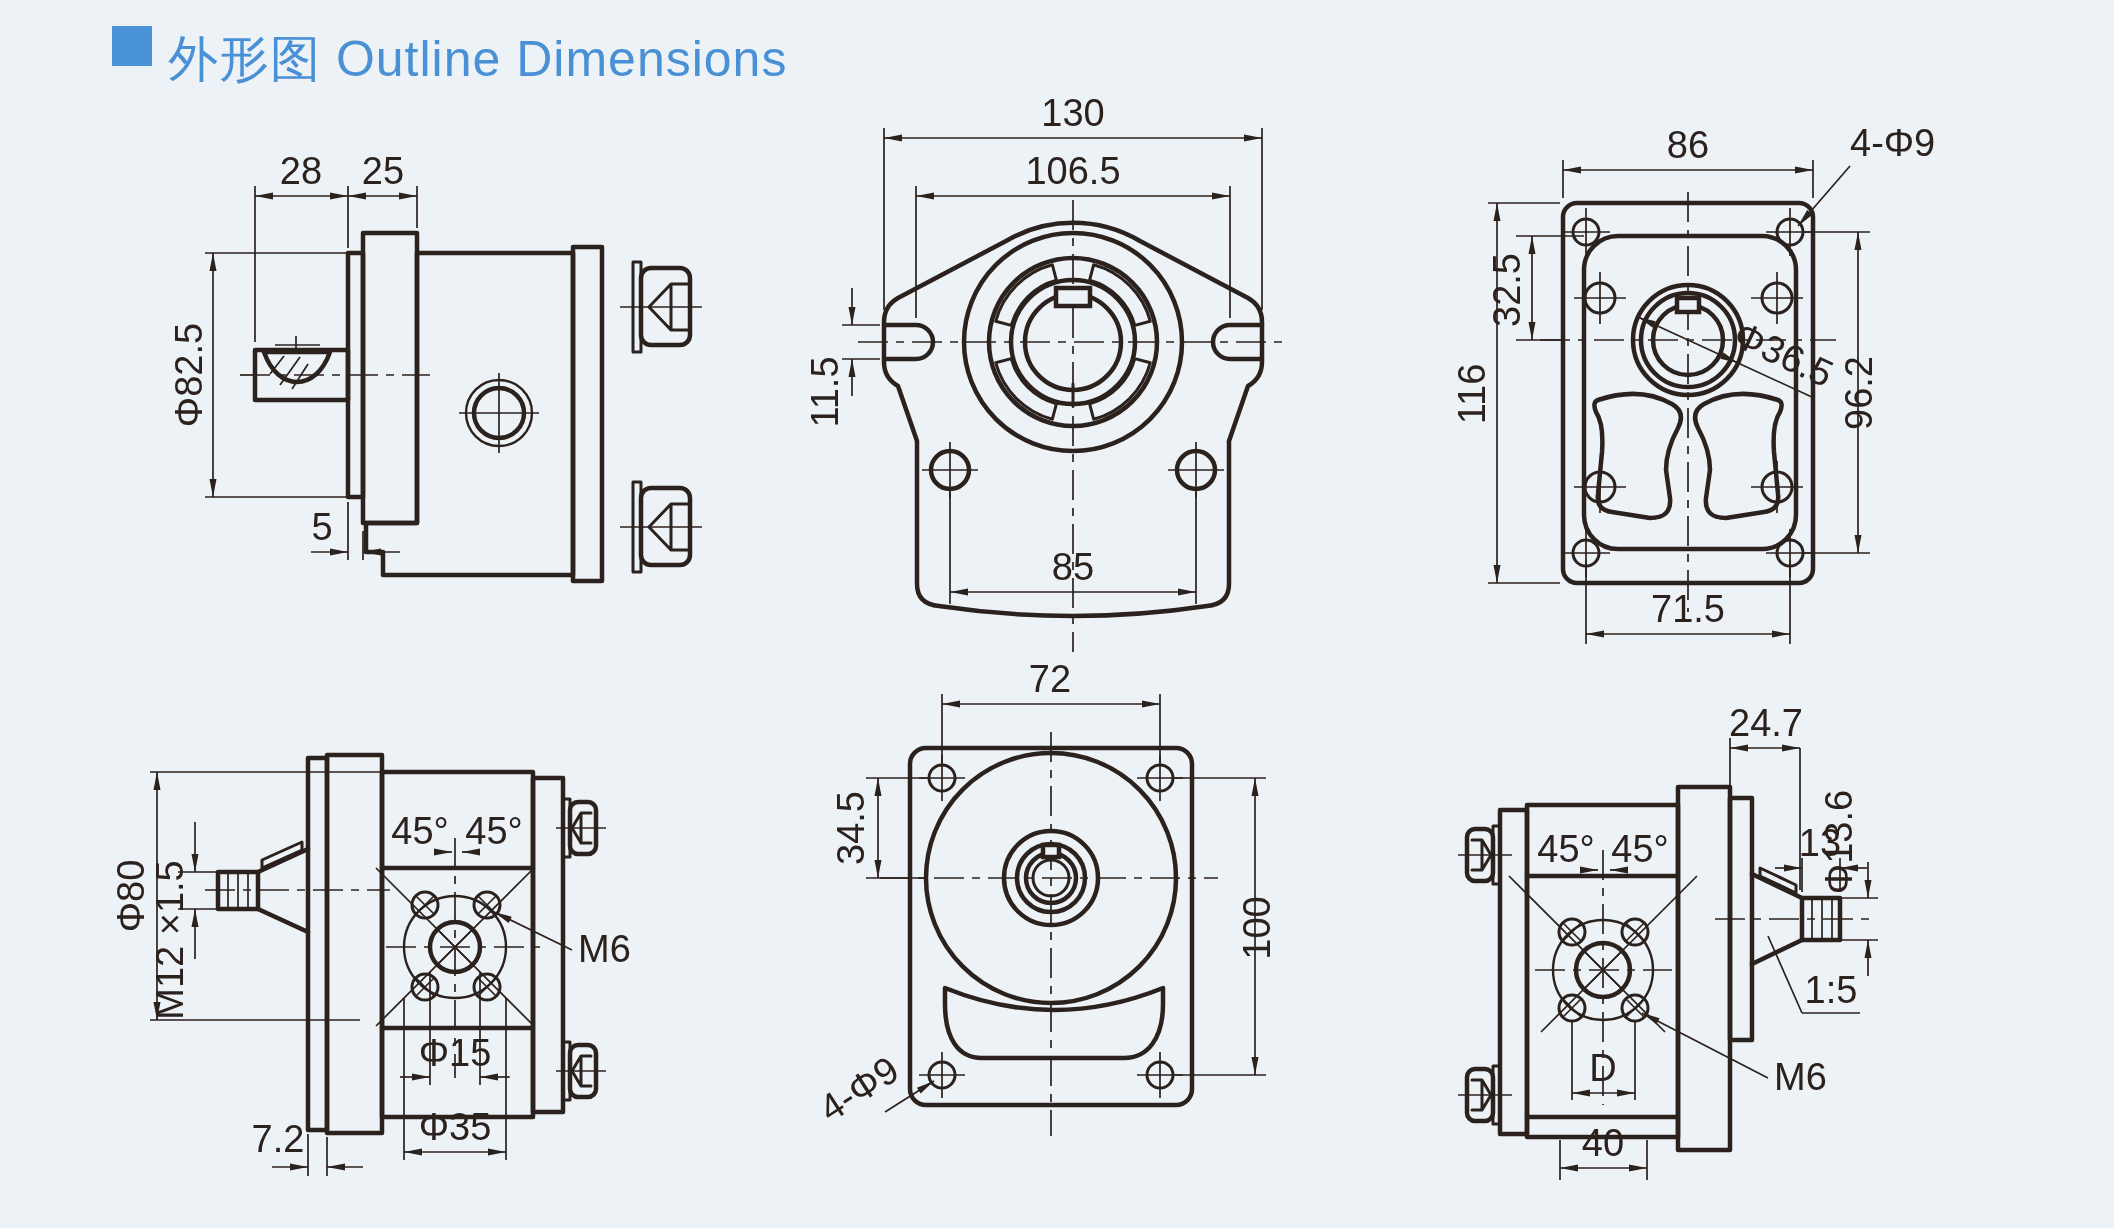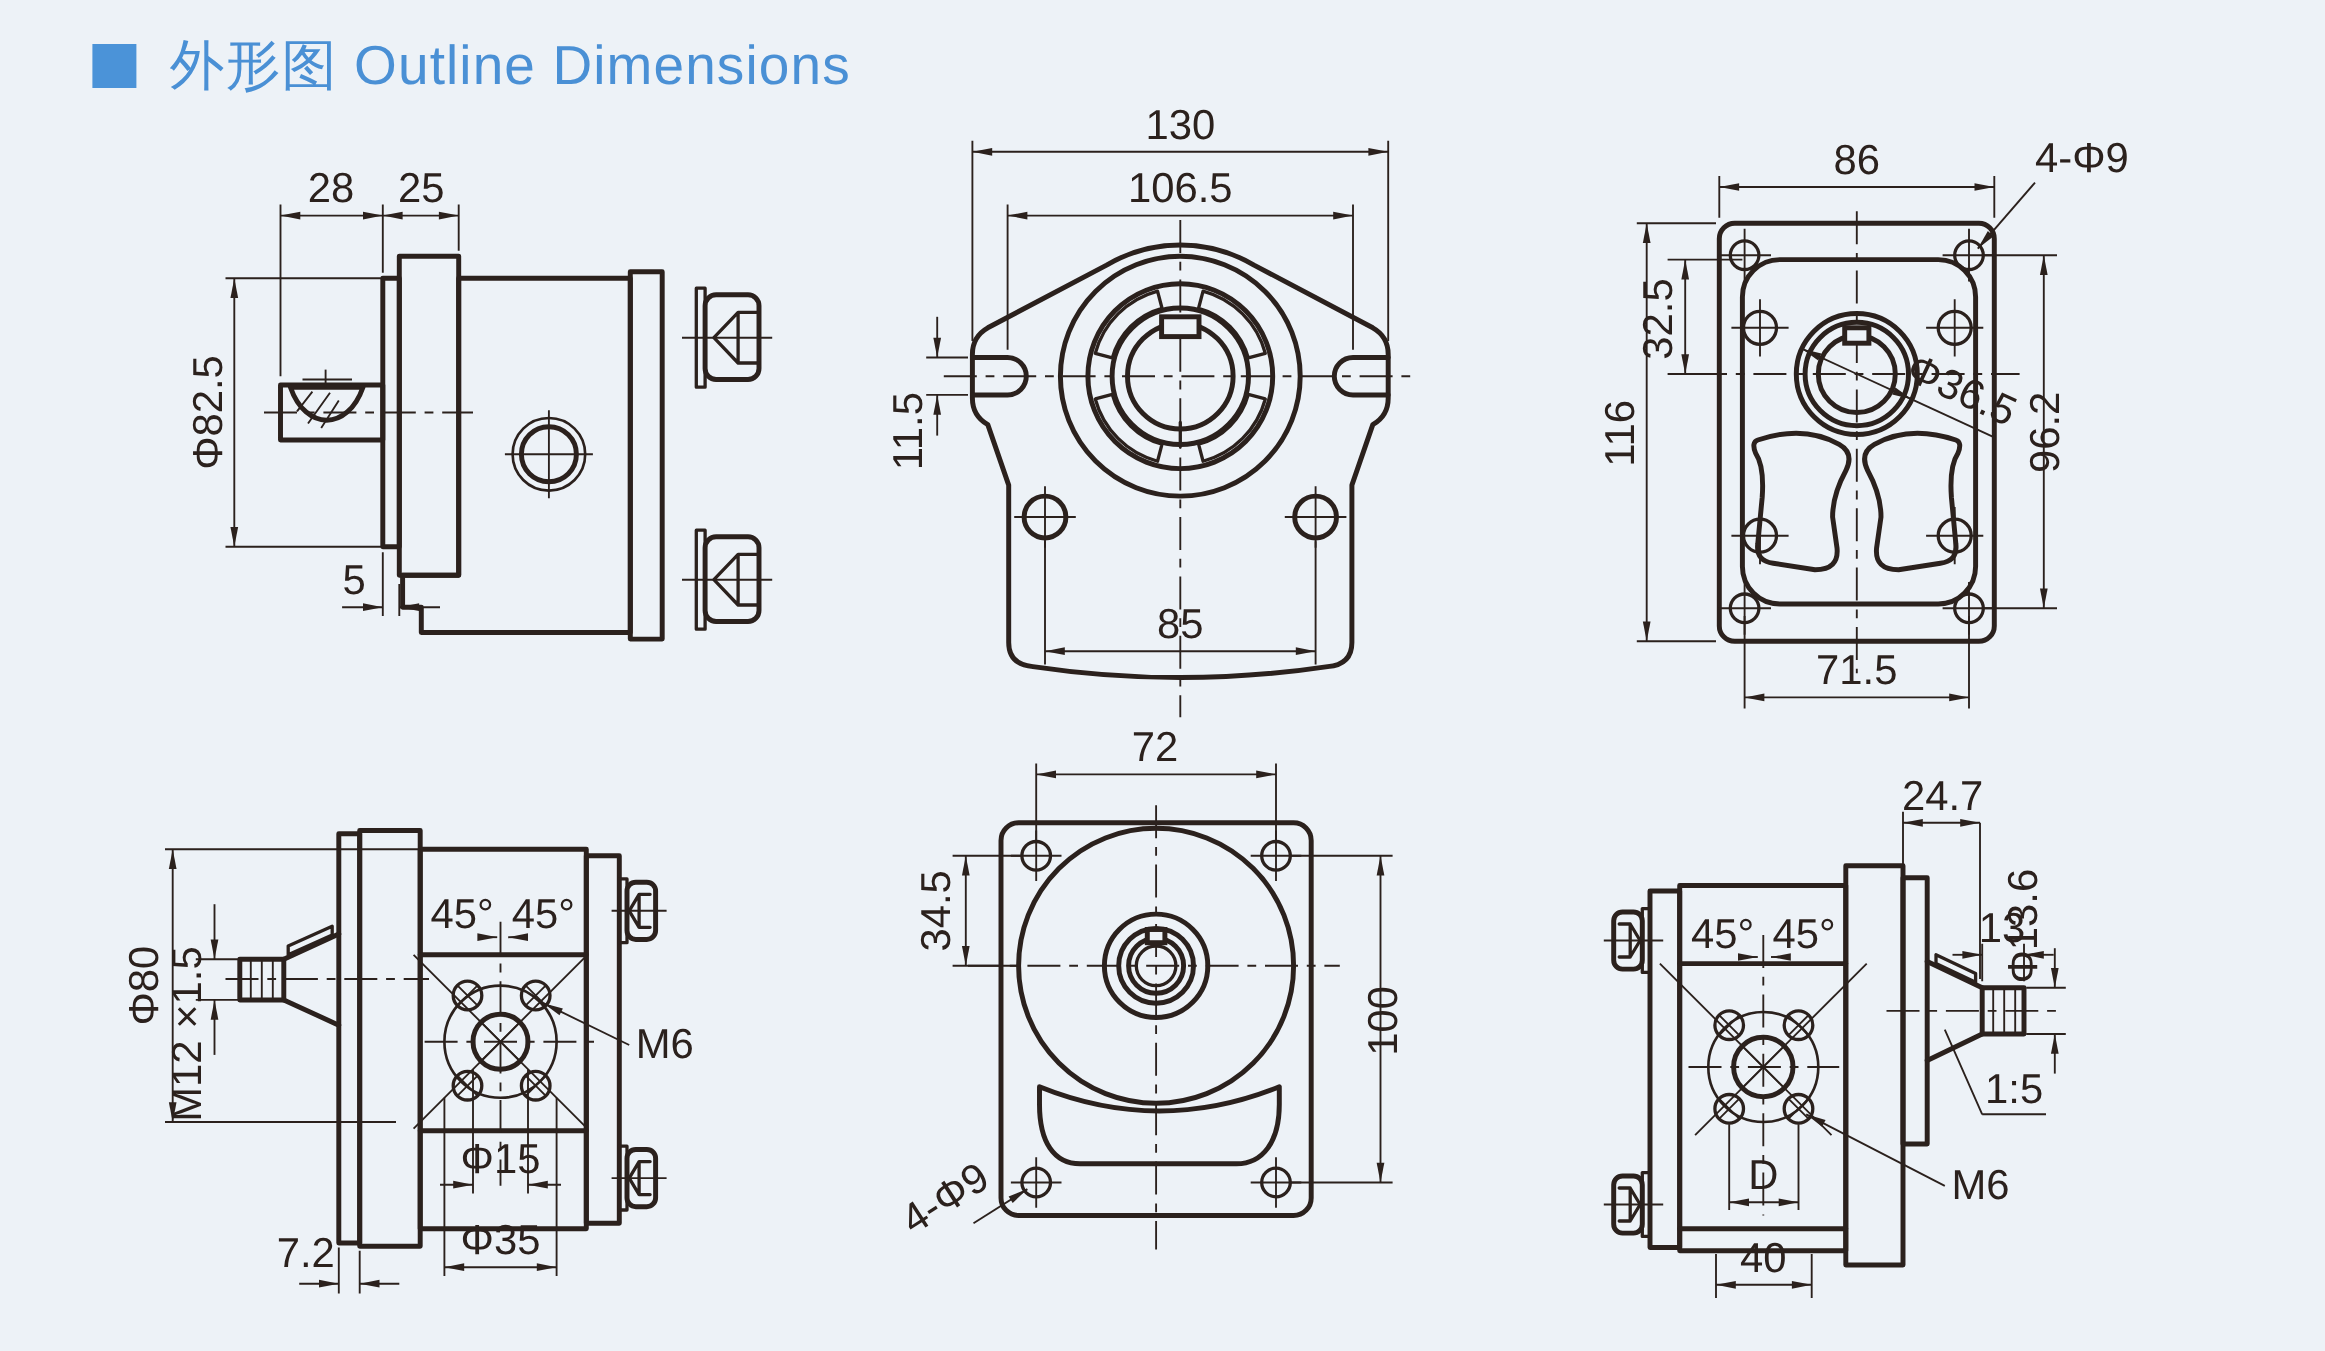--- a/index.html
+++ b/index.html
@@ -1,21 +1,21 @@
 <!DOCTYPE html>
 <html><head>
 <meta charset="utf-8">
 <style>
   html,body{margin:0;padding:0}
   body{
     width:2114px;height:1228px;position:relative;overflow:hidden;
     background:#edf2f7;
     font-family:"Liberation Sans",sans-serif;
   }
-  .title-bar{position:absolute;left:84px;top:26px;display:flex;align-items:center;gap:30px}
+  .title-bar{position:absolute;left:112px;top:26px;display:flex;gap:16px}
   .title-bar .sq{width:40px;height:40px;background:#4b93d8}
   .title-bar .tx{font-size:50px;color:#4a90d5;letter-spacing:1px;white-space:nowrap}
   svg{position:absolute;left:0;top:0}
   svg text{font-family:"Liberation Sans",sans-serif;font-size:38px;fill:#2b211d}
   .o {fill:none;stroke:#2b211d;stroke-width:4.5;stroke-linejoin:round;stroke-linecap:round}
   .o2{fill:none;stroke:#2b211d;stroke-width:3;stroke-linejoin:round;stroke-linecap:round}
   .m {fill:none;stroke:#2b211d;stroke-width:2.4}
   .t {fill:none;stroke:#2b211d;stroke-width:1.7}
   .cl{fill:none;stroke:#2b211d;stroke-width:1.7;stroke-dasharray:30 8 8 8}
   .key{fill:#edf2f7;stroke:#2b211d;stroke-width:4.5}

